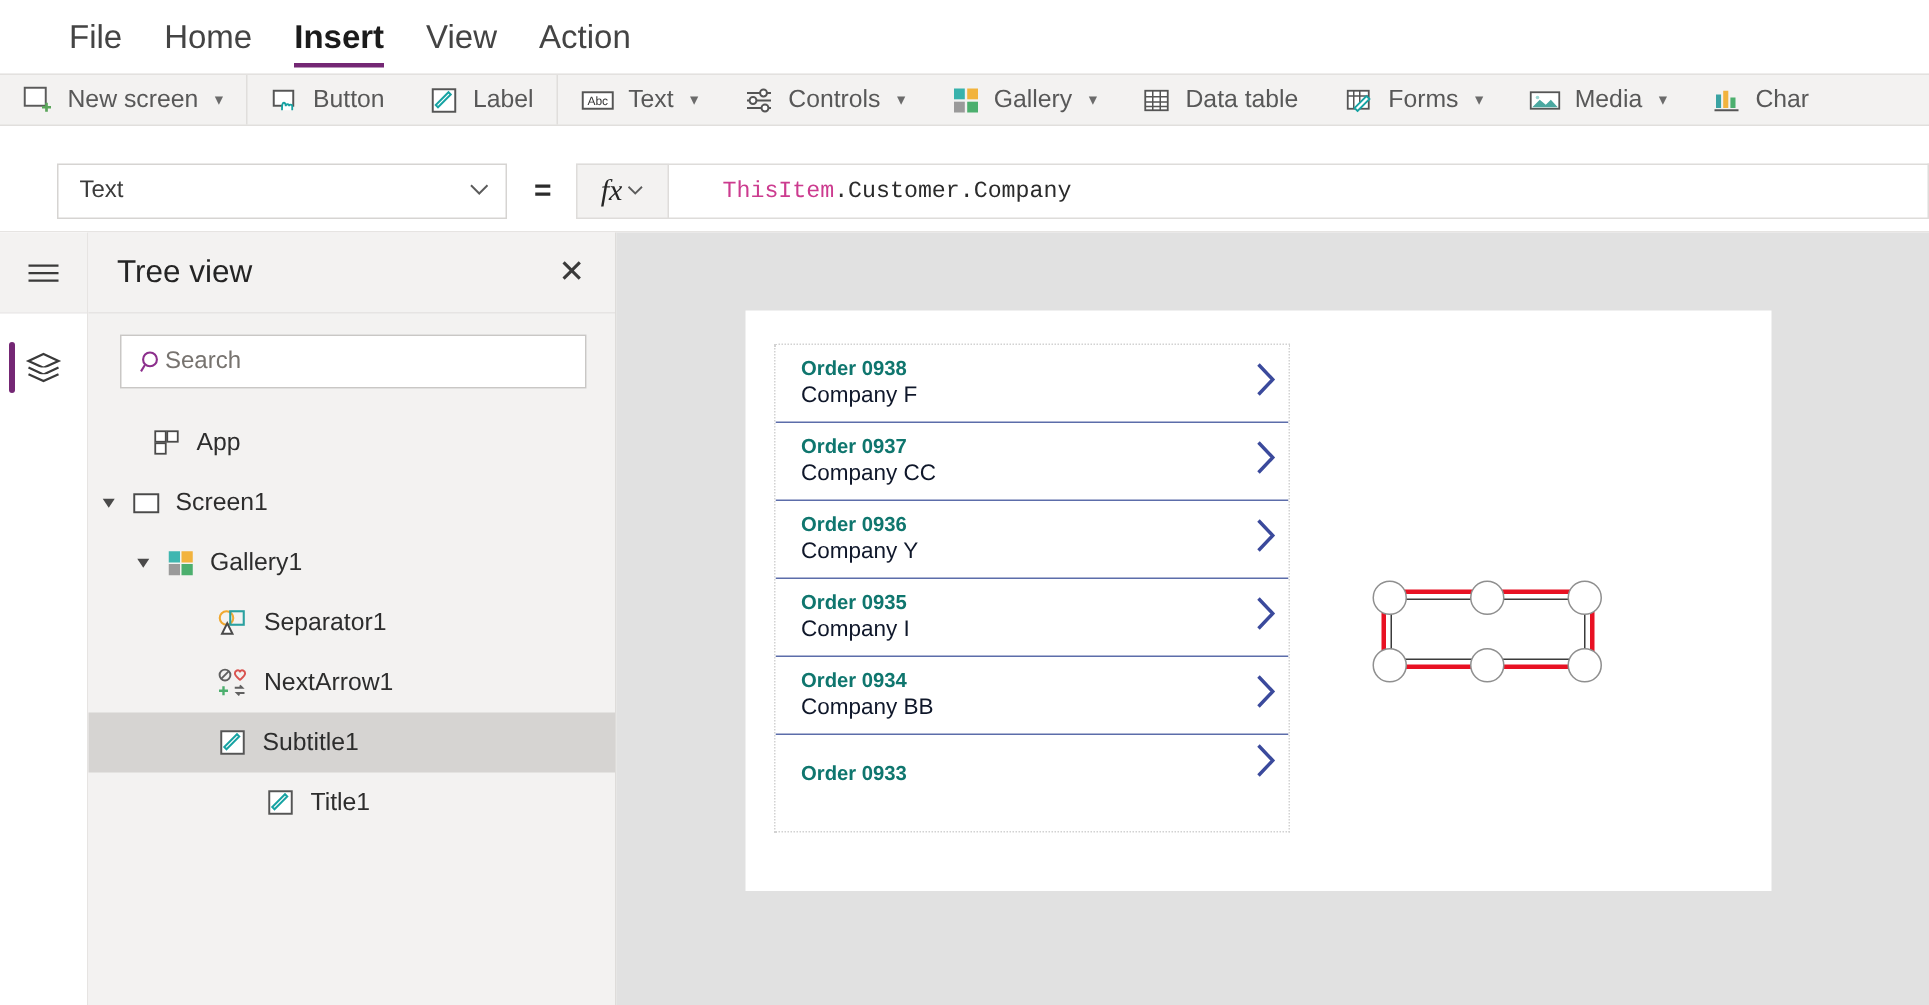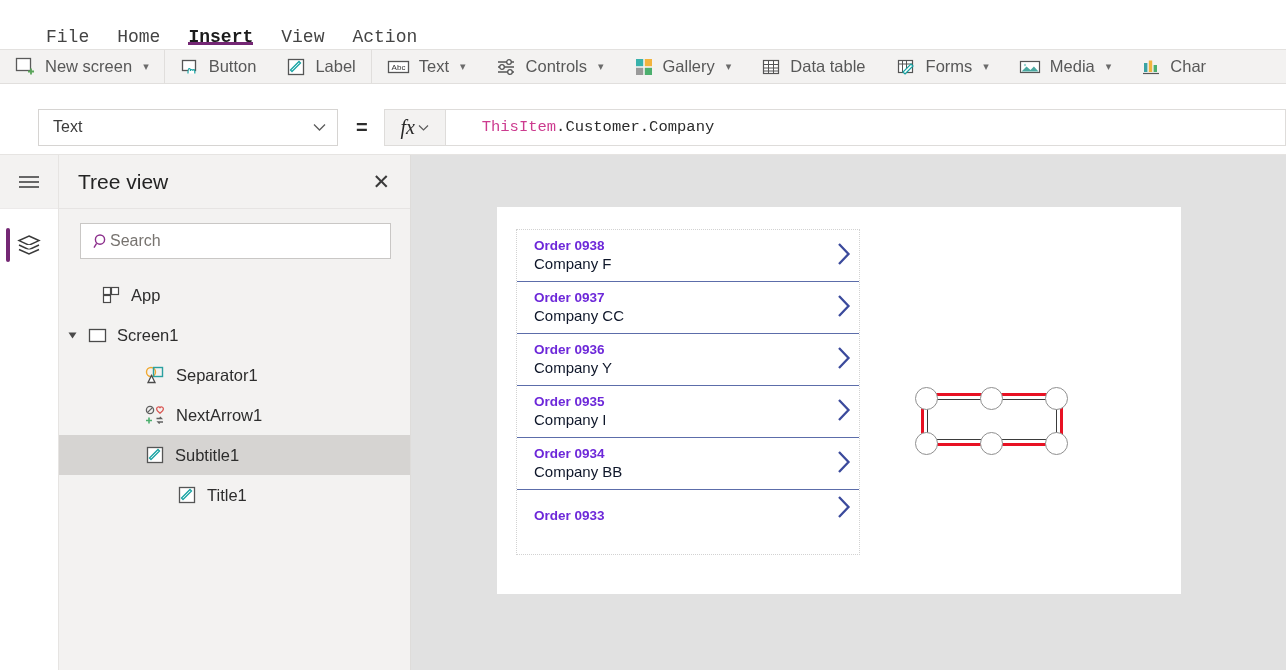--- a/index.html
+++ b/index.html
@@ -11,24 +11,23 @@
   }
   #app { position: relative; width: 1286px; height: 670px; }
 
   
   .menubar {
     position: absolute; top: 0; left: 0; width: 1286px; height: 50px;
     background: #ffffff;
     display: flex; align-items: center; padding-left: 32px; gap: 0px;
   }
   .menu-item {
-    font-size: 18px; color: #444444; padding: 12px 14px;
+    font-size: 22px; color: #444444; padding: 0 14px;
     line-height: 48px; height: 48px; position: relative; cursor: default;
     white-space: nowrap;
-    font-family: Liberation Mono, monospace;
   }
   .menu-item.active { color: #1b1b1b; font-weight: bold; }
   .menu-item.active::after {
     content: ""; position: absolute; left: 14px; right: 14px; bottom: 4px;
     height: 3px; background: #742774;
   }
 
   
   .ribbon {
     position: absolute; top: 49px; left: 0; width: 1286px; height: 35px;
@@ -136,21 +135,21 @@
   .gallery {
     position: absolute; left: 19px; top: 22px; width: 344px; height: 326px;
     border: 1px dotted #d2d2d2; overflow: hidden;
   }
   .gitem {
     position: relative; height: 52px; border-bottom: 1px solid #5c6daa;
     display: flex; align-items: center; justify-content: space-between;
     padding: 0 7px 0 17px;
   }
   .gitem:last-child { border-bottom: none; }
-  .gtitle { font-size: 13.5px; font-weight: bold; color: #6d28d9; line-height: 1.25; }
+  .gtitle { font-size: 13.5px; font-weight: bold; color: #0f766e; line-height: 1.25; }
   .gsub { font-size: 15px; color: #0f172a; line-height: 1.25; }
   .chev { flex: 0 0 auto; }
 
   
   .selbox {
     position: absolute; left: 510px; top: 238px; width: 142px; height: 53px;
     border: 3px solid #e81123; pointer-events: none;
   }
   .inner-outline {
     position: absolute; left: 3px; top: 3px; right: 3px; bottom: 3px;
@@ -386,20 +385,36 @@
           </svg>
       </span>
       <span class="ico">
         <svg width="19" height="19" viewBox="0 0 19 19">
           <rect x="1.5" y="3.5" width="16" height="12" fill="#fff" stroke="#4a4a4a" stroke-width="1.3"></rect>
         </svg>
       </span>
       <span>Screen1</span>
     </div>
 
+    <div class="tnode" style="padding-left:31px">
+      <span class="twist">
+        <svg width="9" height="9" viewBox="0 0 9 9">
+            <path d="M0.5 1.5h8L4.5 7.5z" fill="#4a4a4a"></path>
+          </svg>
+      </span>
+      <span class="ico">
+        <svg width="19" height="19" viewBox="0 0 19 19">
+          <rect x="1.5" y="1.5" width="7.5" height="7.5" fill="#3fb6b0"></rect>
+          <rect x="10" y="1.5" width="7.5" height="7.5" fill="#f2b33d"></rect>
+          <rect x="1.5" y="10" width="7.5" height="7.5" fill="#9a9a9a"></rect>
+          <rect x="10" y="10" width="7.5" height="7.5" fill="#4caf6e"></rect>
+        </svg>
+      </span>
+      <span>Gallery1</span>
+    </div>
 
     <div class="tnode" style="padding-left:65px">
       <span class="twist"></span>
       <span class="ico">
         <svg width="21" height="20" viewBox="0 0 21 20">
           <circle cx="6" cy="7" r="4.5" fill="none" stroke="#f0a830" stroke-width="1.4"></circle>
           <rect x="8.5" y="2.5" width="9" height="9" fill="none" stroke="#2aa0a0" stroke-width="1.4"></rect>
           <path d="M10 17.5h-7L6.5 10.5z" fill="#fff" stroke="#4a4a4a" stroke-width="1.3"></path>
         </svg>
       </span>

